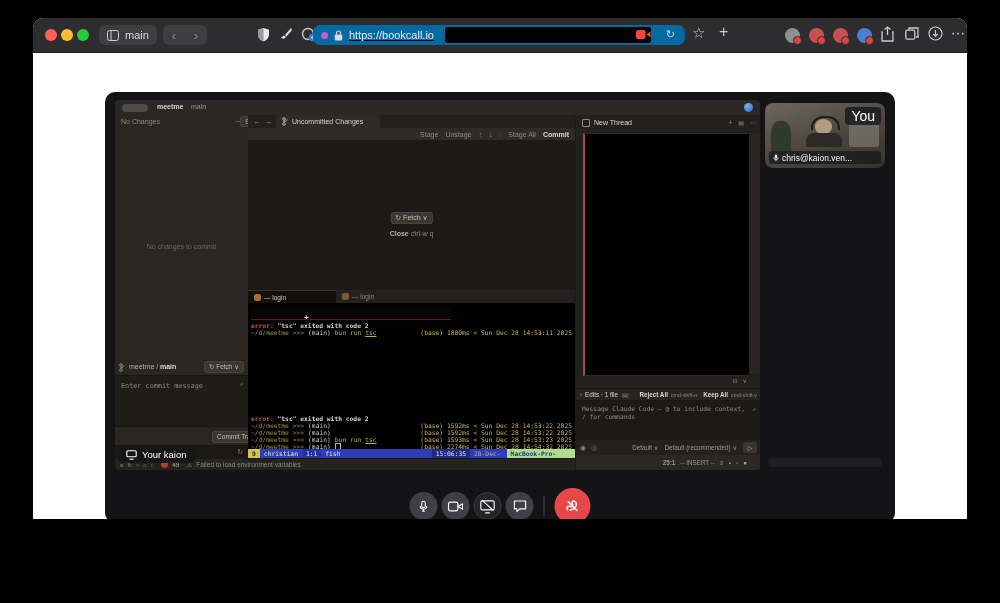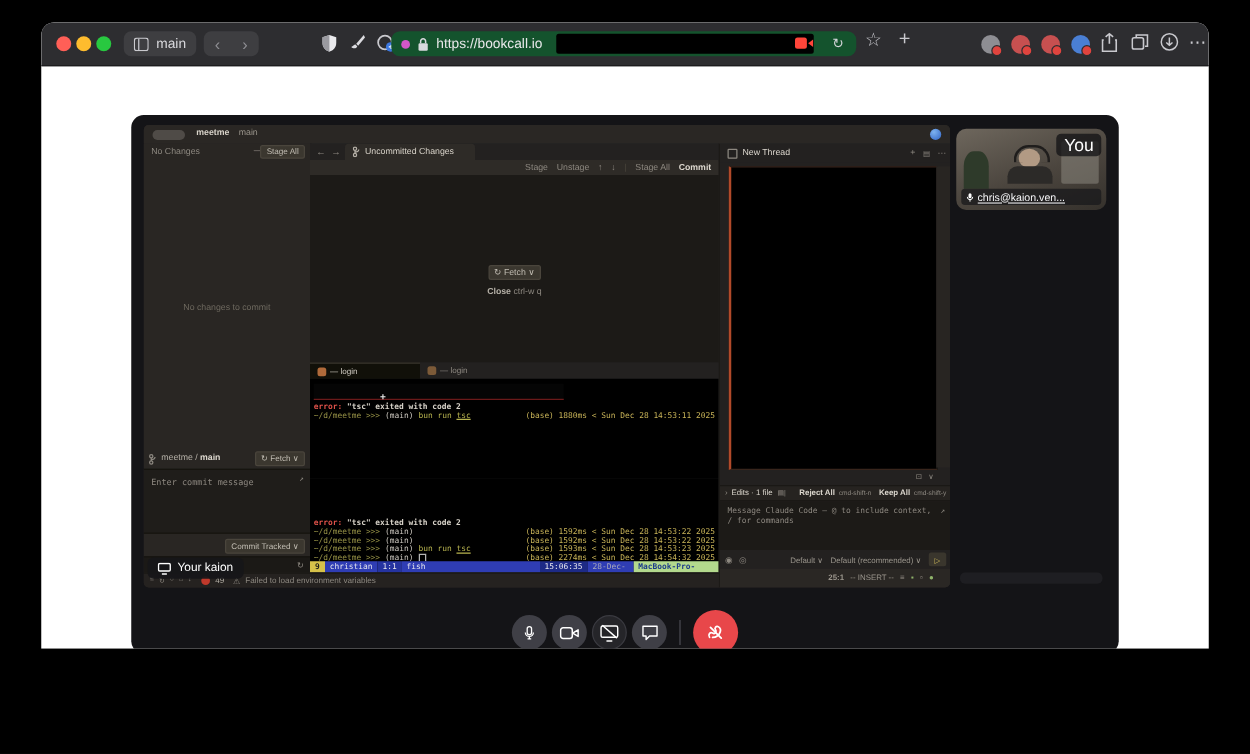--- a/index.html
+++ b/index.html
@@ -8,40 +8,40 @@
   .abs{position:absolute;}
   
   .window{position:absolute;left:33px;top:18px;width:934px;height:540px;border-radius:10px;
           overflow:hidden;background:#fff;}
   .chrome{position:absolute;left:0;top:0;width:934px;height:34px;background:#2d2d30;
           border-bottom:1px solid #1c1c1e;}
   .light{position:absolute;top:11px;width:12px;height:12px;border-radius:50%;}
   .pillgroup{position:absolute;top:7px;height:20px;border-radius:6px;background:#3e3e41;
              display:flex;align-items:center;color:#d9d9dd;font-size:11px;}
   .chicon{position:absolute;top:9px;color:#c9c9ce;font-size:13px;line-height:16px;}
-  .urlbar{position:absolute;left:280px;top:7px;width:372px;height:20px;background:#14532d;
-          border-radius:7px;display:flex;align-items:center;}
+  .urlbar{position:absolute;left:280px;top:7px;width:372px;height:20px;background:#0369a1;
+          border-radius:7px;display:flex;align-items:center;text-decoration:underline;}
   .urltext{color:#e8e8ea;font-size:11px;margin-left:6px;}
   .redact-url{position:absolute;left:132px;top:2px;width:206px;height:16px;background:#000;border-radius:2px;}
   .extic{position:absolute;top:10px;width:15px;height:15px;border-radius:50%;}
   .extic::after{content:"";position:absolute;right:-2px;bottom:-2px;width:7px;height:7px;border-radius:50%;
                 background:#e0443e;border:1px solid #2d2d30;}
   
   .pagehead{position:absolute;left:0;top:34px;width:934px;height:40px;background:#fff;}
   .pname{position:absolute;left:45px;top:13px;font-size:13px;font-weight:bold;color:#1b1b1d;}
   .hostbadge{position:absolute;left:158px;top:12px;background:#ececee;color:#6d6d72;font-size:10.5px;
              padding:2px 8px;border-radius:9px;}
   .meeting{position:absolute;right:47px;top:16px;font-size:12px;color:#8e8e93;}
   
   .call{position:absolute;left:72px;top:74px;width:790px;height:431px;background:#141417;border-radius:10px;}
   
   .share{position:absolute;left:10px;top:8px;width:645px;height:370px;background:#2a2724;border-radius:4px;
          font-size:7px;color:#b5b0a7;overflow:hidden;}
   .shtitle{position:absolute;left:0;top:0;width:645px;height:15px;background:#2a2724;}
-  .sb{position:absolute;left:0;top:15px;width:133px;height:343px;background:#292623;border-right:1px solid #1c1a17;}
+  .sb{position:absolute;left:0;top:15px;width:133px;height:343px;background:#292623;border-right:1px solid #1c1a17;padding-left:32px;}
   .col{position:absolute;left:133px;top:15px;width:327px;height:343px;background:#232120;}
   .cl{position:absolute;left:460px;top:15px;width:185px;height:355px;background:#232120;border-left:1px solid #1c1a17;}
   .pillbtn{display:inline-block;background:#3b372f;border:1px solid #4a453c;border-radius:2px;
            color:#c2bdb3;padding:1px 4px;font-size:6.5px;}
   .dim{color:#8d8880;} .bright{color:#ddd8cf;}
   .mono{font-family:"DejaVu Sans Mono",monospace;}
   .tabbar{position:absolute;left:0;top:0;width:327px;height:13px;background:#232120;border-bottom:1px solid #1c1a17;}
   .tab-active{position:absolute;left:28px;top:0;width:104px;height:13px;background:#2e2b27;
               border-radius:3px 3px 0 0;display:flex;align-items:center;color:#d8d3c9;font-size:7px;}
   .toolbar{position:absolute;left:0;top:13px;width:327px;height:12px;background:#2e2b27;display:flex;
@@ -82,21 +82,21 @@
   .p1{top:11px;height:65px;background:linear-gradient(160deg,#6e675d 0%,#4b453e 55%,#35312c 100%);}
   .p2{top:84px;height:66px;background:linear-gradient(170deg,#d3ccc0 0%,#b3a99b 55%,#8e8374 100%);}
   .head1{position:absolute;left:50px;top:16px;width:17px;height:15px;border-radius:50% 50% 45% 45%;background:#b29a84;}
   .phones1{position:absolute;left:46px;top:13px;width:25px;height:12px;border:2px solid #1f1d1c;border-bottom:none;
            border-radius:12px 12px 0 0;}
   .body1{position:absolute;left:41px;top:30px;width:36px;height:14px;border-radius:8px 8px 0 0;background:#2c2a28;}
   .head2{position:absolute;left:47px;top:8px;width:24px;height:22px;border-radius:48% 48% 42% 42%;background:#c8a183;}
   .phones2{position:absolute;left:42px;top:4px;width:34px;height:16px;border:3px solid #26231f;border-bottom:none;
            border-radius:16px 16px 0 0;}
   .body2{position:absolute;left:33px;top:29px;width:52px;height:40px;border-radius:12px 12px 0 0;background:#ece7de;}
-  .namepill{position:absolute;background:rgba(25,25,28,.78);border-radius:3px;color:#f4f4f6;display:flex;align-items:center;gap:3px;text-decoration:underline;}
+  .namepill{position:absolute;background:rgba(25,25,28,.78);border-radius:3px;color:#f4f4f6;display:flex;align-items:center;gap:3px;}
   .youbadge{position:absolute;top:4px;right:4px;background:rgba(18,18,20,.75);border-radius:4px;color:#fff;
             font-size:14px;padding:1px 6px;}
   .rbar{position:absolute;left:663px;top:366px;width:114px;height:9px;background:#1e1e22;border-radius:4px;}
   
   .controls{position:absolute;left:50%;top:396px;transform:translateX(-50%);display:flex;align-items:center;gap:4px;}
   .cbtn{width:28px;height:28px;border-radius:50%;background:#3f3f46;display:flex;align-items:center;justify-content:center;}
   .cbtn.off{background:#252529;border:1px solid #3a3a40;box-sizing:border-box;}
   .cdivider{width:1px;height:20px;background:#4a4a52;margin:0 6px;}
   .hangup{width:36px;height:36px;border-radius:50%;background:#e8474a;display:flex;align-items:center;justify-content:center;}
   svg{display:block;}

